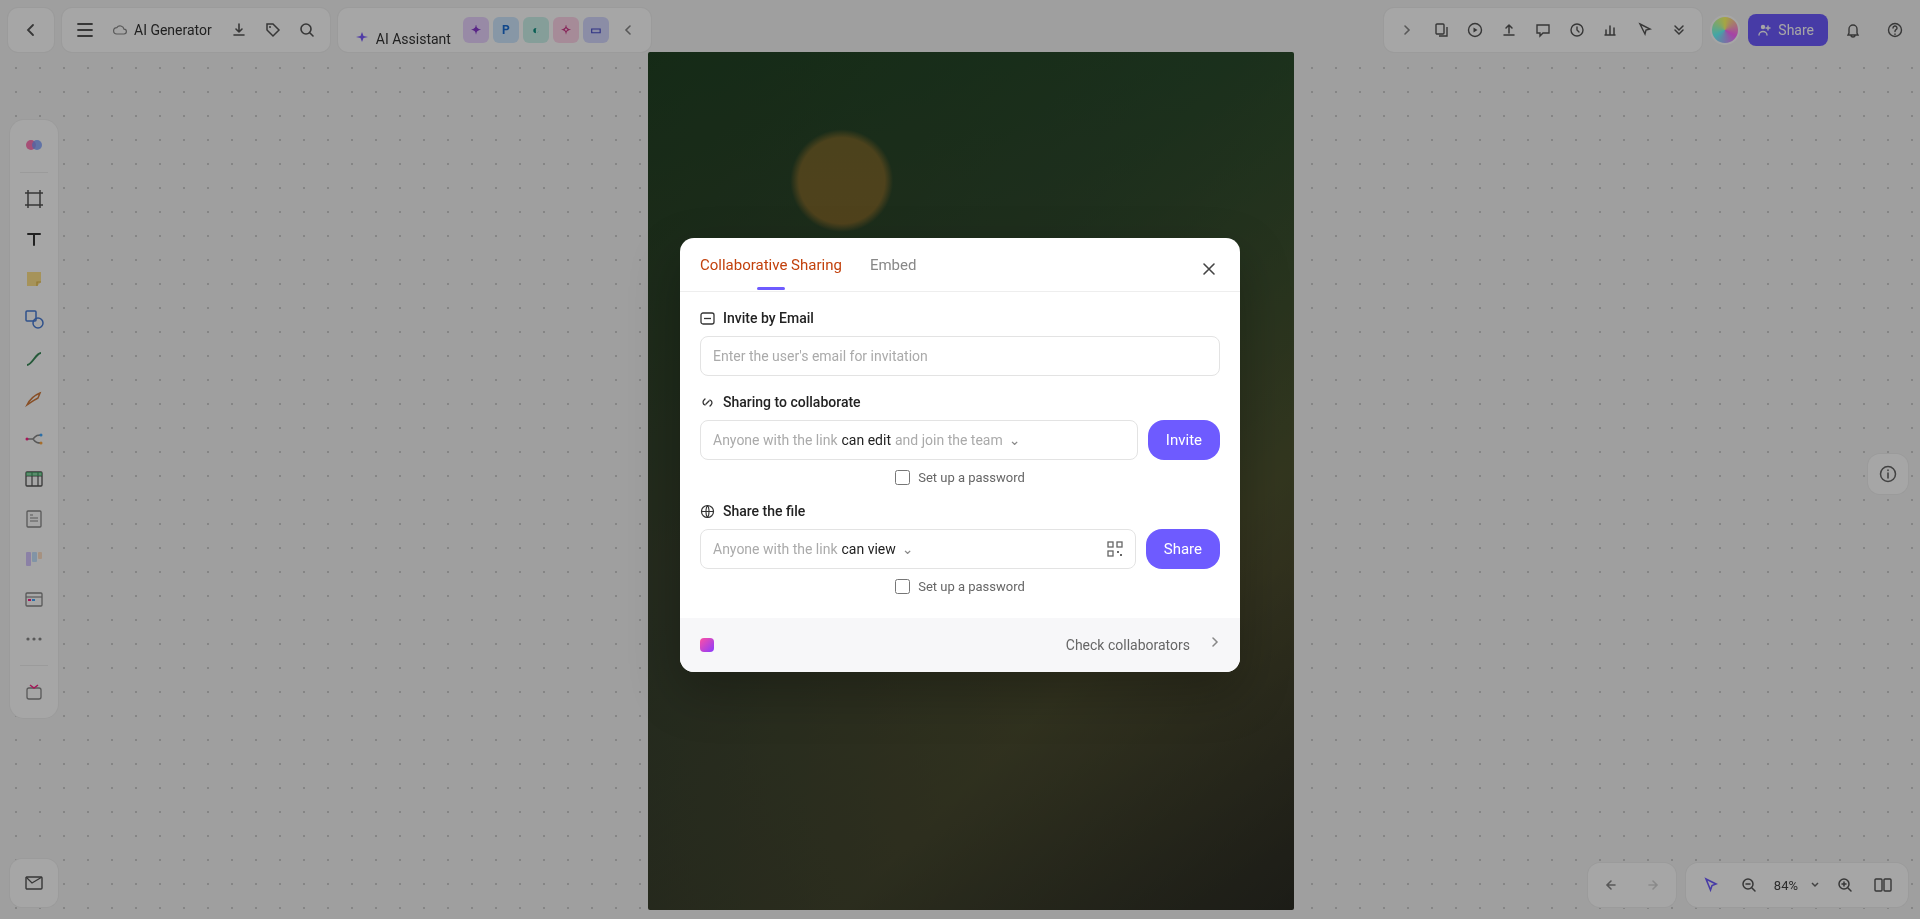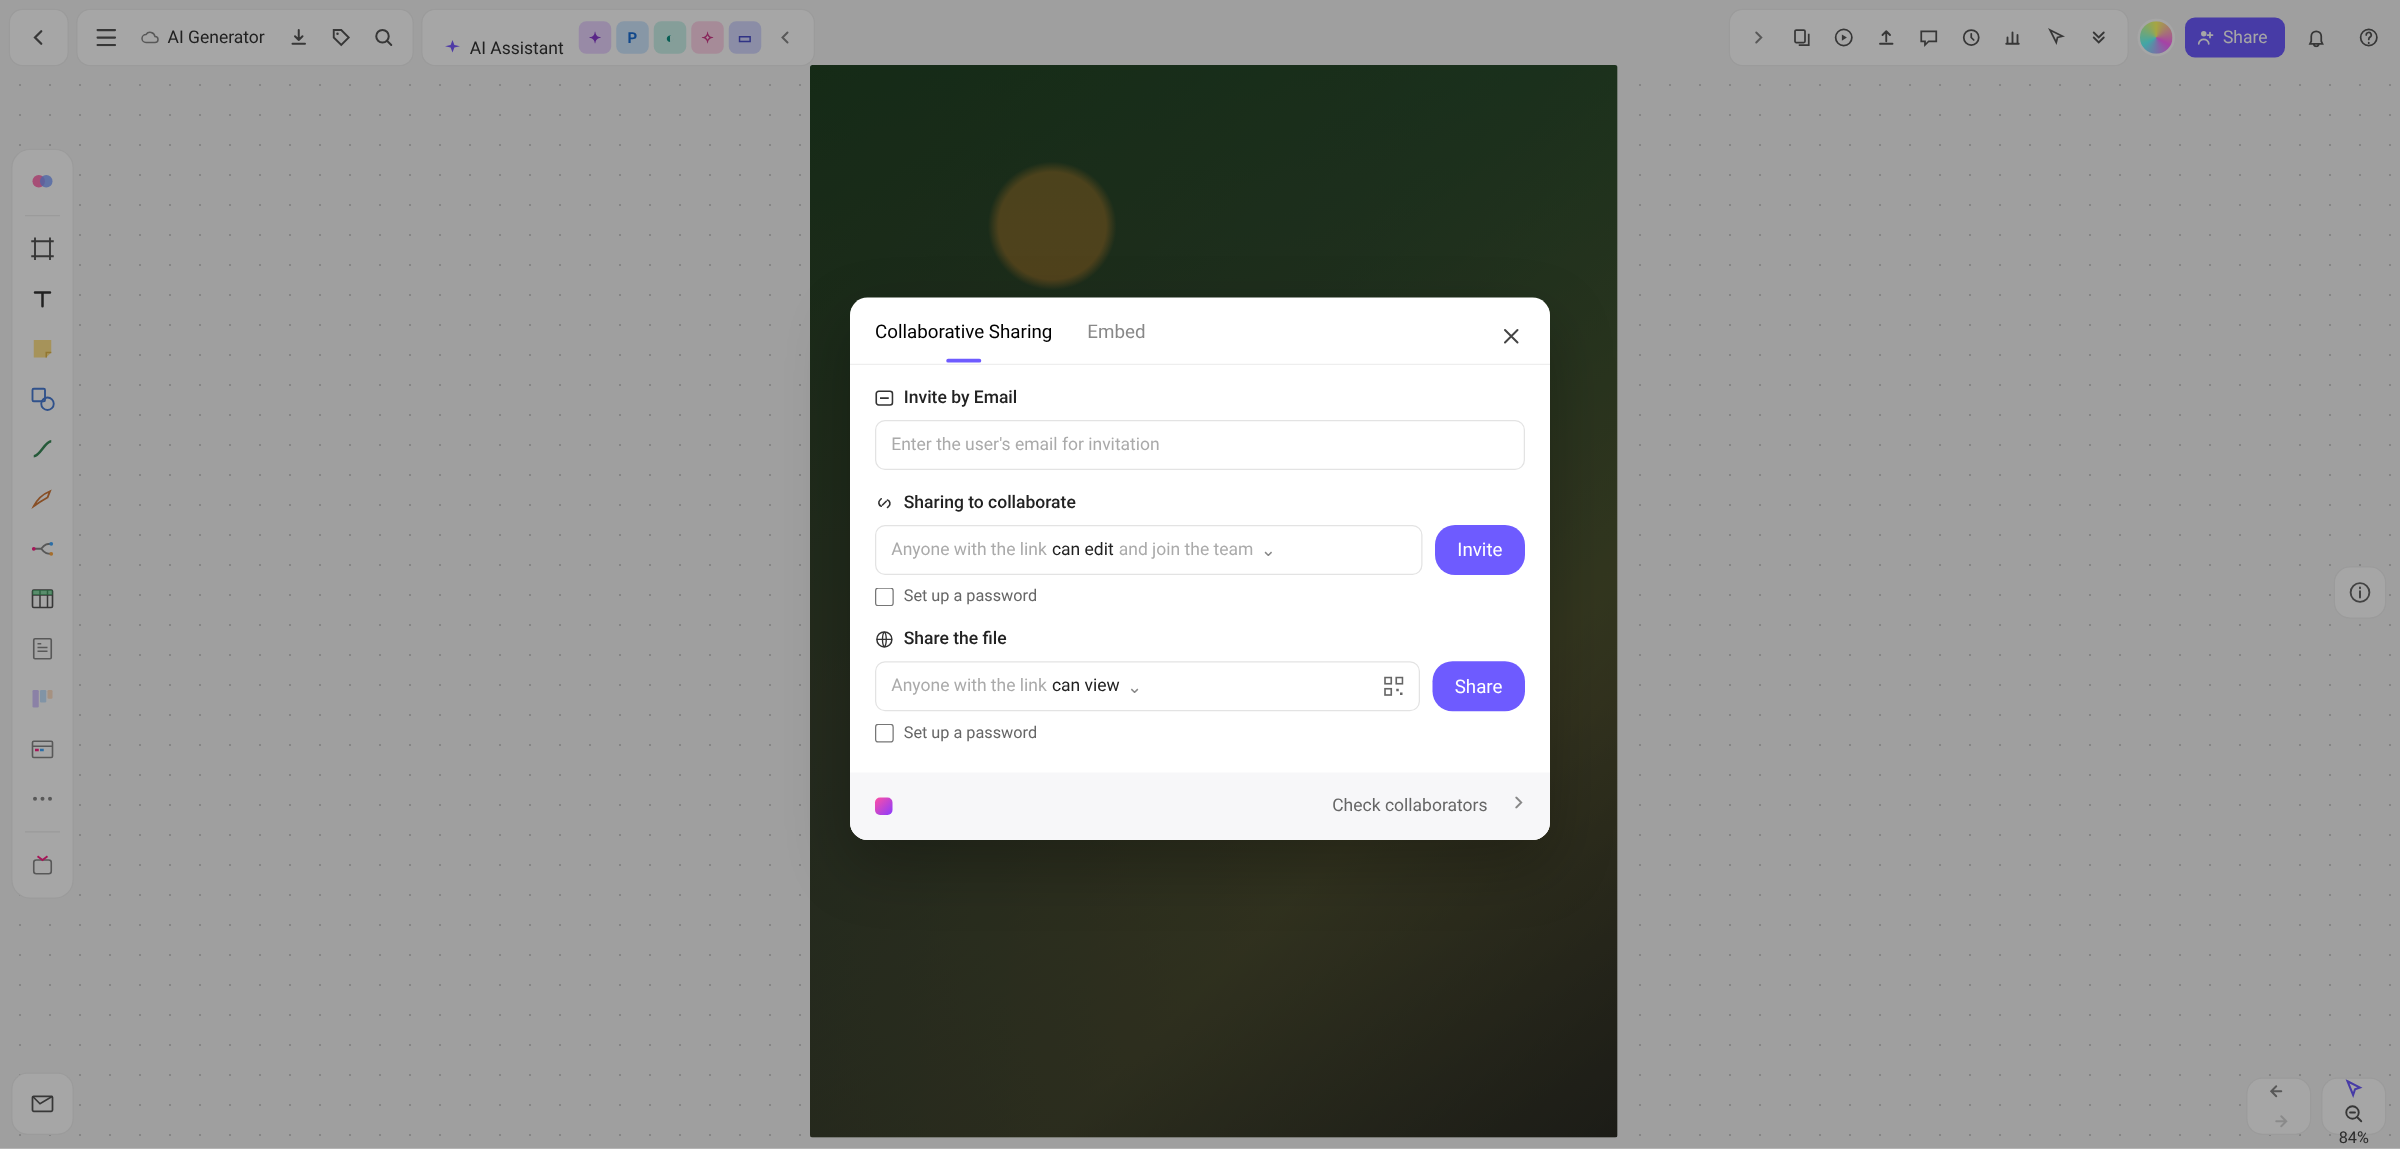--- a/index.html
+++ b/index.html
@@ -41,46 +41,46 @@
                radial-gradient(circle at 50% 35%, #f2c88a 0 14%, transparent 15%),
                radial-gradient(circle at 30% 15%, #e9a53e 0 5%, transparent 6%),
                linear-gradient(135deg,#264a2c,#3a6140 40%,#6a7f45 70%,#30402c);
              border-radius:2px; }
 
   
   .info-pill { position:absolute; right:12px; top:454px; width:40px; height:40px; background:#fff; border-radius:12px;
                display:flex; align-items:center; justify-content:center; box-shadow:0 0 0 1px #eee; cursor:pointer; color:#555; }
 
   .footbar { position:absolute; right:12px; bottom:12px; display:flex; gap:10px; }
-  .footgroup { background:#fff; border-radius:12px; height:44px; display:flex; align-items:center; padding:0 8px; gap:4px; box-shadow:0 0 0 1px #eee;flex-direction:column; }
+  .footgroup { background:#fff; border-radius:12px; height:44px; display:flex; align-items:center; padding:0 8px; gap:4px; box-shadow:0 0 0 1px #eee; }
   .zoom-label { font-size:13px; color:#444; padding:0 4px; }
 
   
   .overlay { position:absolute; inset:0; background:rgba(0,0,0,.35); }
   .modal { position:absolute; left:680px; top:238px; width:560px; background:#fff; border-radius:14px;
            box-shadow:0 20px 50px rgba(0,0,0,.25); overflow:hidden; }
   .modal-header { display:flex; align-items:center; height:54px; padding:0 20px; border-bottom:1px solid #eee; position:relative; }
   .tab { font-size:15px; color:#888; margin-right:28px; padding:15px 0; cursor:pointer; position:relative; }
-  .tab.active { color:#000000; }
+  .tab.active { color:#c2410c; }
   .tab.active::after { content:""; position:absolute; left:40%; right:40%; bottom:-1px; height:3px; background:#6e5bff; border-radius:3px; }
   .modal-close { position:absolute; right:14px; top:14px; }
 
   .modal-body { padding:18px 20px 20px; }
   .section { margin-bottom:18px; }
   .section h4 { font-size:14px; font-weight:500; color:#222; display:flex; align-items:center; gap:8px; margin-bottom:10px; }
   .field { width:100%; height:40px; border:1px solid #e3e3e3; border-radius:8px; padding:0 12px; font-size:14px; color:#333; }
   .field::placeholder { color:#aaa; }
   .row { display:flex; gap:10px; }
   .link-box { flex:1; height:40px; border:1px solid #e3e3e3; border-radius:8px; display:flex; align-items:center; padding:0 12px; font-size:14px; gap:4px; }
   .muted { color:#aaa; }
   .strong { color:#222; }
   .chev { color:#888; margin-left:2px; }
   .link-box .qr { margin-left:auto; color:#888; }
   .action-btn { height:40px; padding:0 18px; border:none; border-radius:16px; background:#6e5bff; color:#fff; font-size:15px; cursor:pointer; }
-  .check-row { display:flex; align-items:center; gap:8px; margin-top:10px; font-size:13px; color:#666; }
+  .check-row { display:flex; align-items:center; gap:8px; margin-top:10px; font-size:13px; color:#666;justify-content:center; }
   .check-row input { width:15px; height:15px; }
 
   .modal-footer { background:#f7f7f9; height:54px; display:flex; align-items:center; padding:0 20px; }
   .brand-dot { width:14px; height:14px; border-radius:4px; background:linear-gradient(135deg,#ff4fa3,#8a3bff); }
   .footer-link { margin-left:auto; font-size:14px; color:#666; display:flex; align-items:flex-start; gap:20px; cursor:pointer; }
 
   svg { display:block; }
 </style>
 </head>
 <body>

